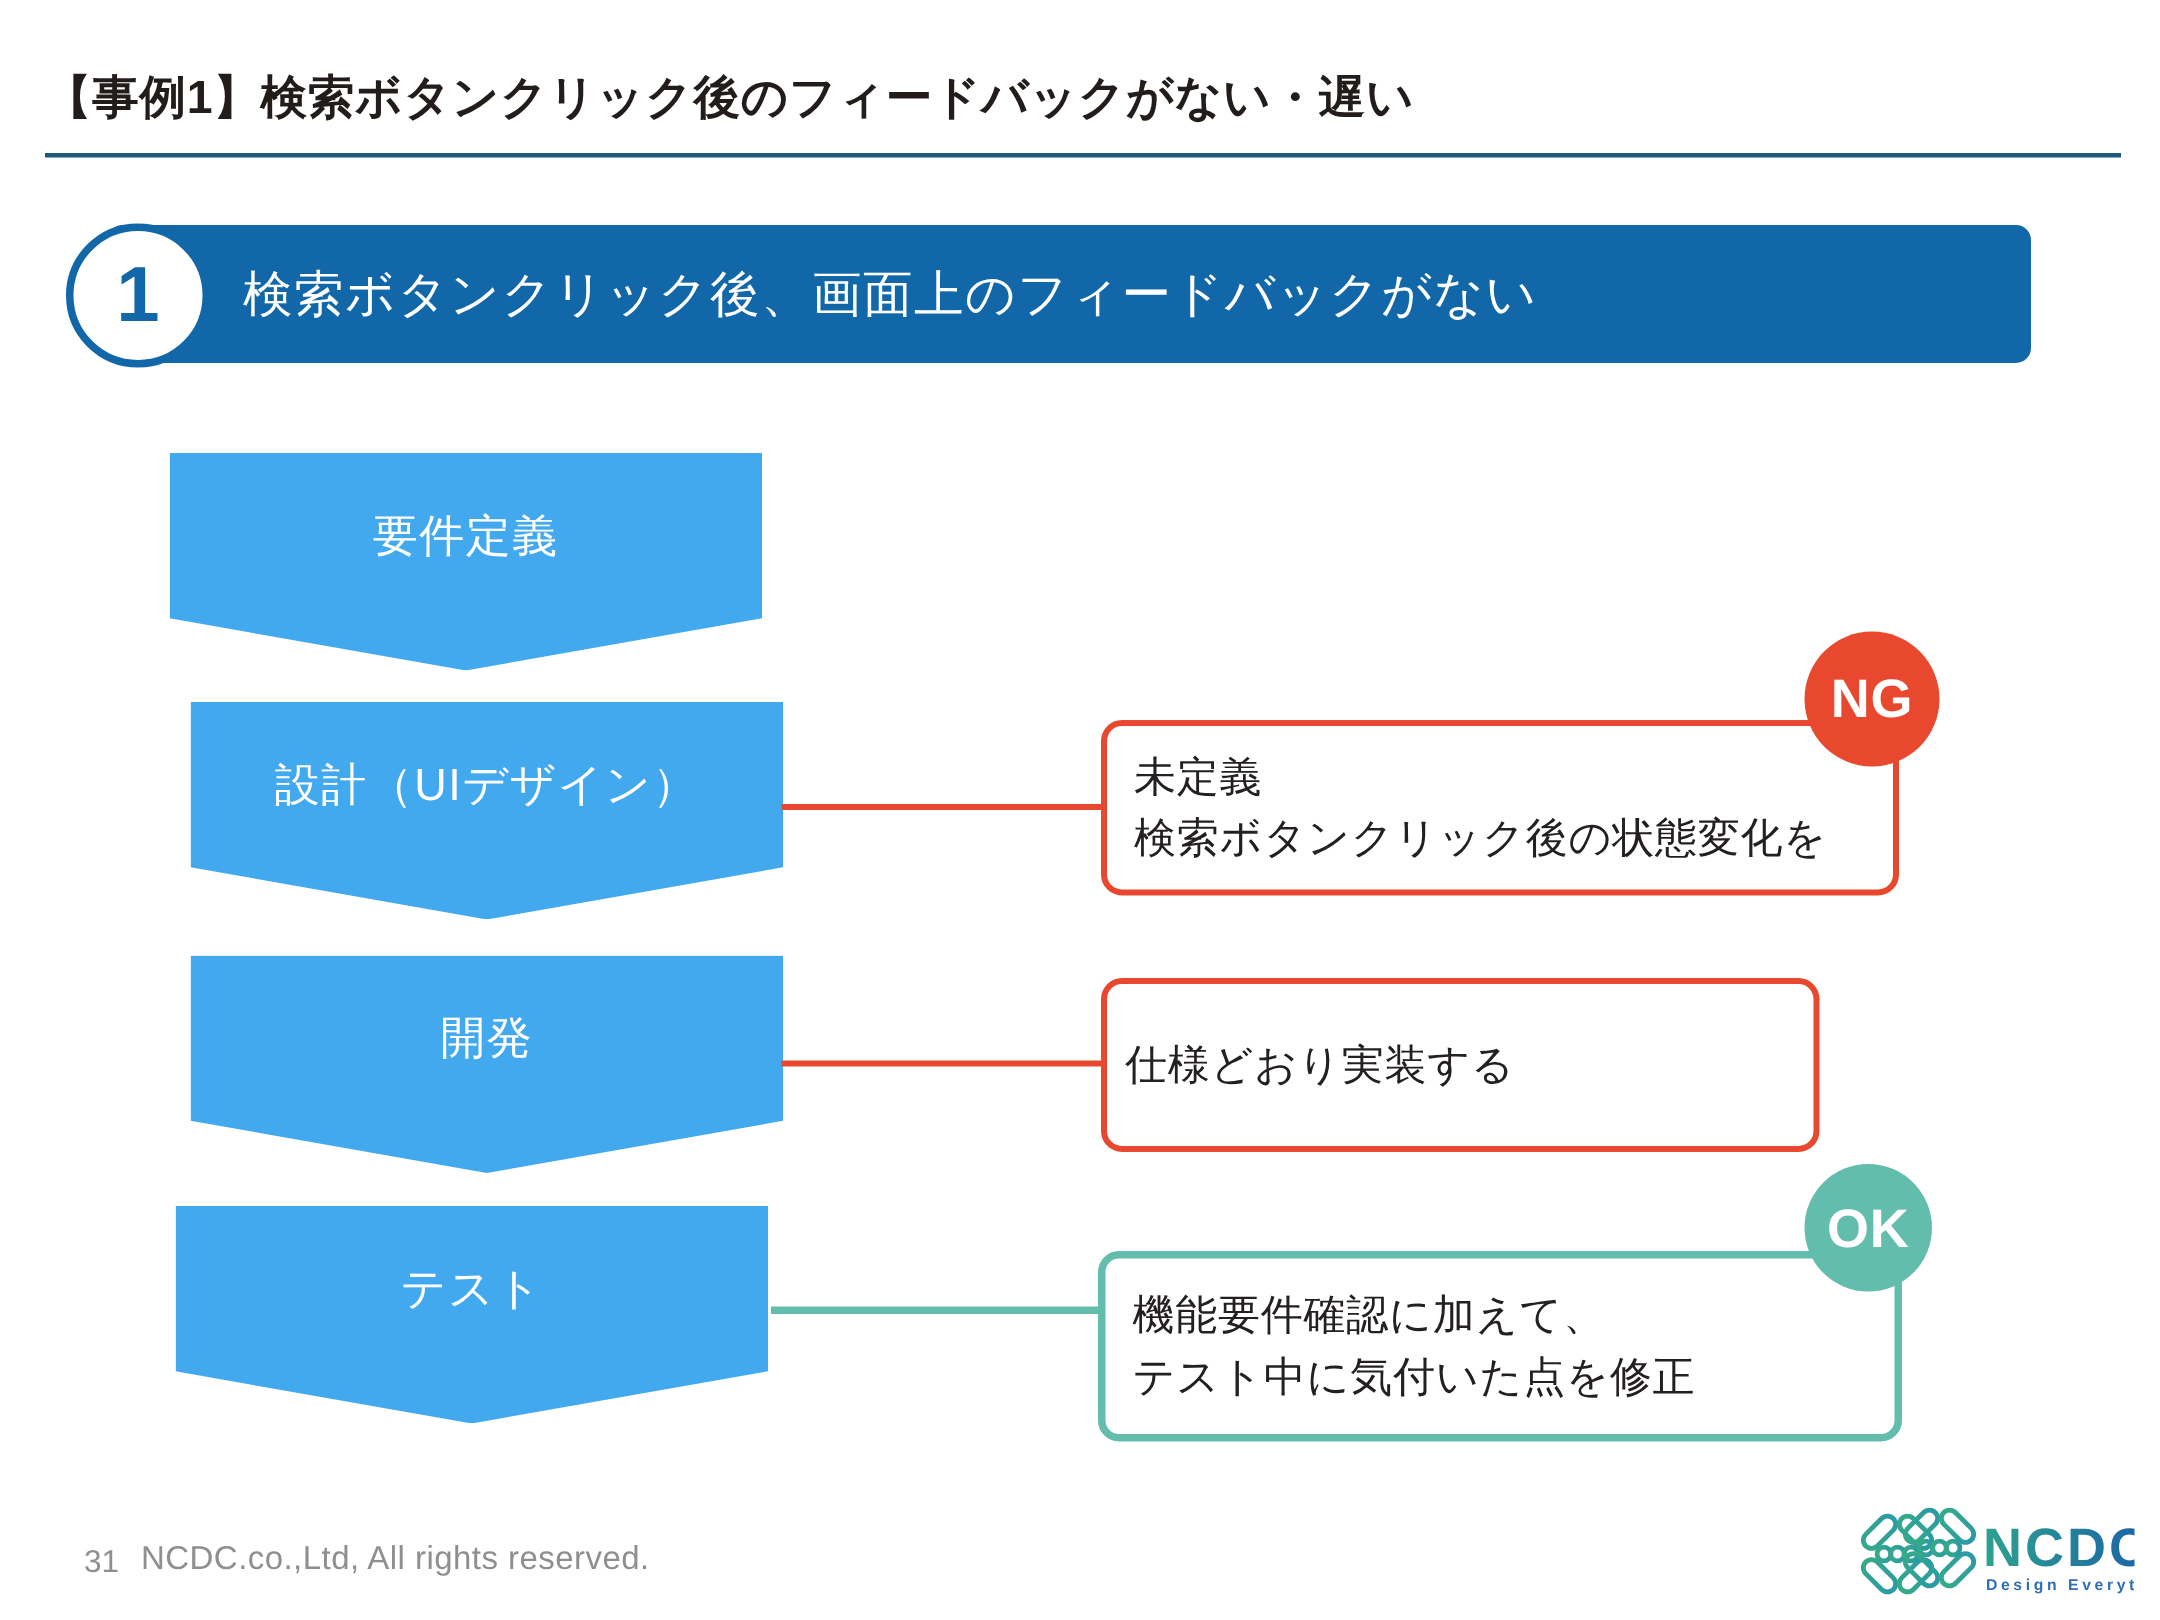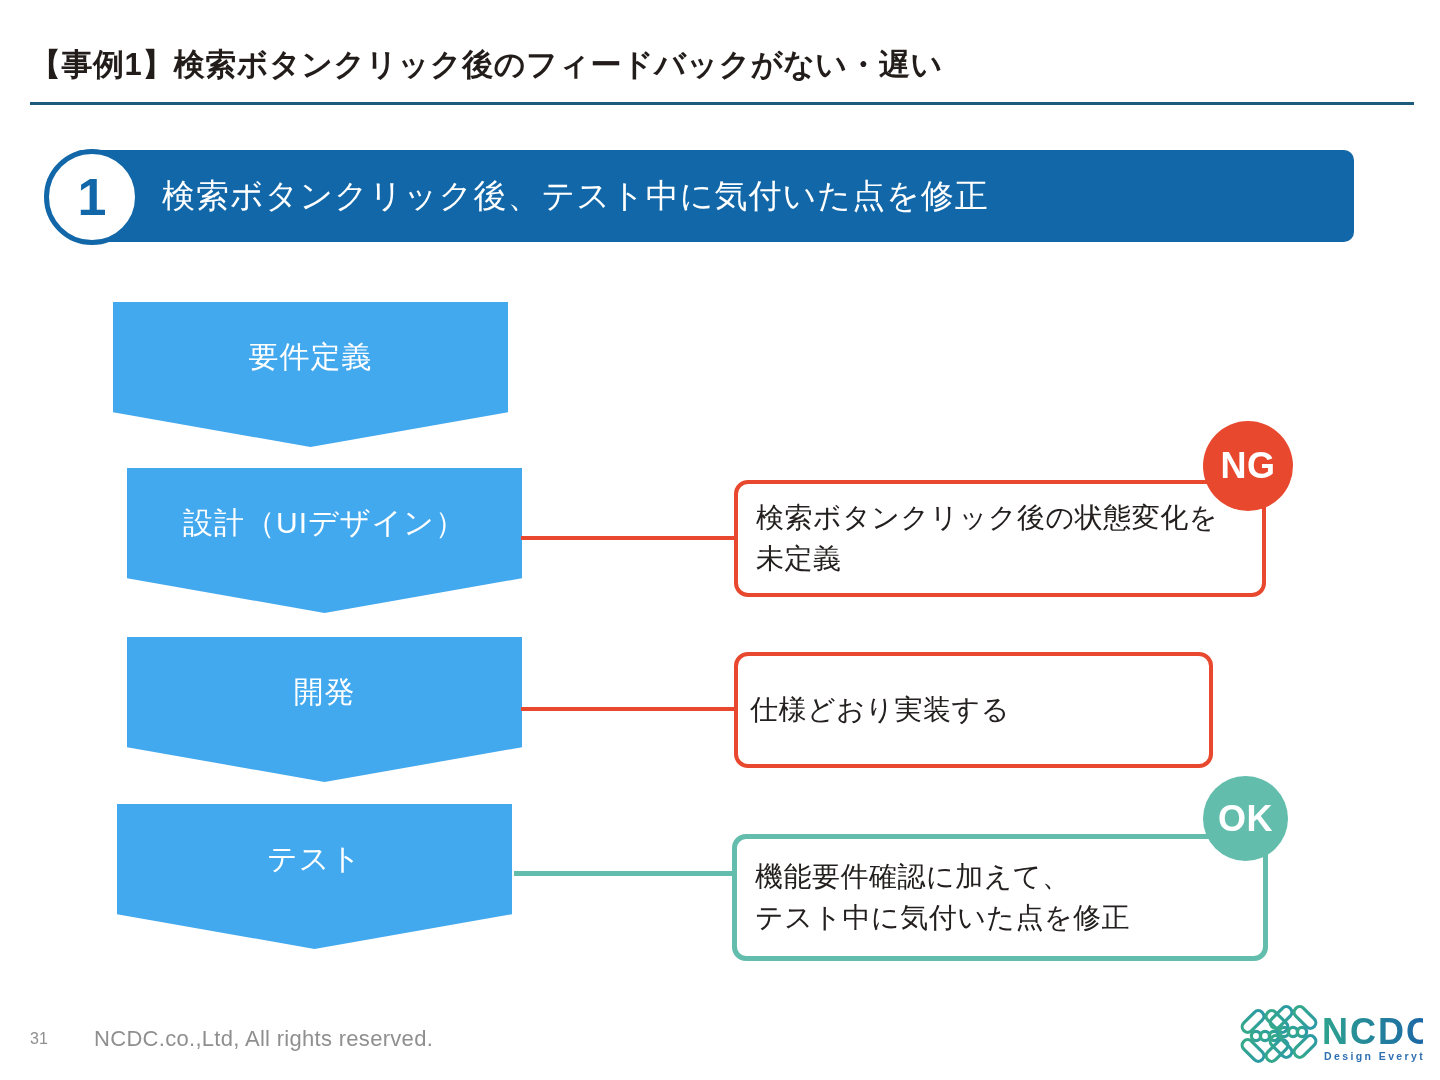--- a/index.html
+++ b/index.html
@@ -75,47 +75,47 @@
 
   
   .badge{
     border-radius:50%;display:flex;align-items:center;justify-content:center;
     color:#ffffff;font-weight:bold;font-size:36px;letter-spacing:0.5px;
   }
   .badge-ng{left:1203px;top:421px;width:90px;height:90px;background:var(--ng-red,#e8492e);}
   .badge-ok{left:1203px;top:776px;width:85px;height:85px;background:var(--ok-teal,#63bdac);}
 
   
-  .page-number{left:30px;top:1030px;font-size:16px;color:#8f8f8f;}
+  .page-number{left:56px;top:1030px;font-size:21px;color:#8f8f8f;}
   .copyright{left:94px;top:1026px;font-size:22px;color:#8f8f8f;letter-spacing:0.3px;}
   .logo{left:1238px;top:994px;width:185px;height:78px;}
 </style>
 </head>
 <body>
 
 <div class="abs slide-title">【事例1】検索ボタンクリック後のフィードバックがない・遅い</div>
 <div class="abs title-rule"></div>
 
 <div class="abs banner">
-  <div class="banner-text">検索ボタンクリック後、テスト中に気付いた点を修正</div>
+  <div class="banner-text">検索ボタンクリック後、画面上のフィードバックがない</div>
 </div>
 <div class="abs num-circle">1</div>
 
 <div class="abs step step1">要件定義</div>
 <div class="abs step step2">設計（UIデザイン）</div>
 <div class="abs step step3">開発</div>
 <div class="abs step step4">テスト</div>
 
 <div class="abs conn conn-red conn1"></div>
 <div class="abs conn conn-red conn2"></div>
 <div class="abs conn conn-teal conn3"></div>
 
 <div class="abs callout callout-ng box1">
+  <div class="line">未定義</div>
   <div class="line">検索ボタンクリック後の状態変化を</div>
-  <div class="line">未定義</div>
 </div>
 <div class="abs callout callout-ng box2">
   <div class="line">仕様どおり実装する</div>
 </div>
 <div class="abs callout callout-ok box3">
   <div class="line">機能要件確認に加えて、</div>
   <div class="line">テスト中に気付いた点を修正</div>
 </div>
 
 <div class="abs badge badge-ng">NG</div>

